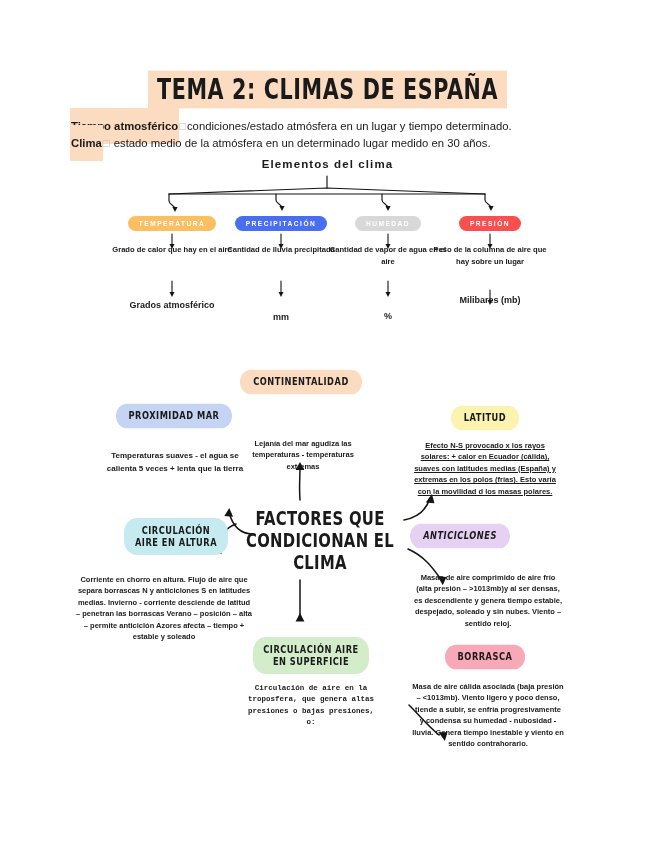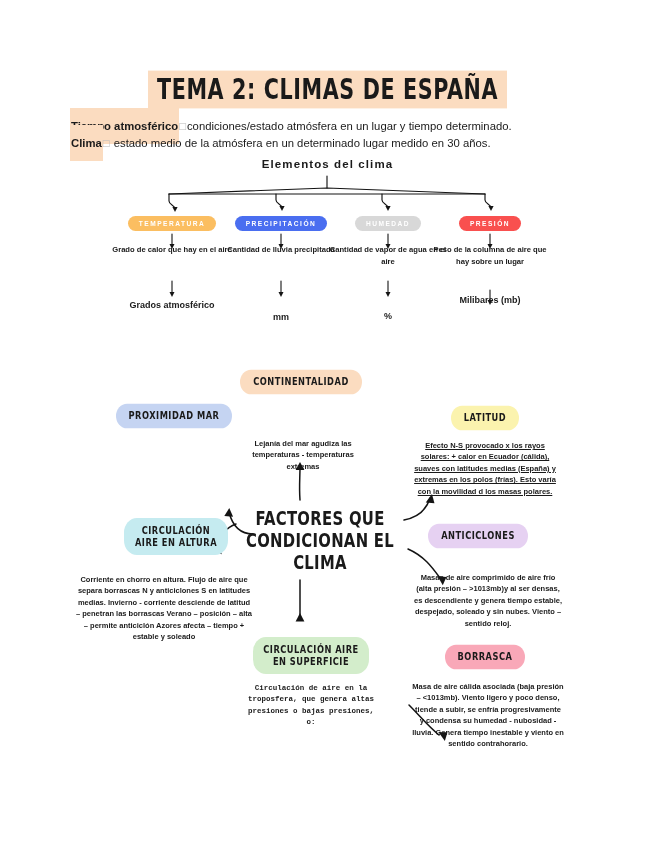--- a/index.html
+++ b/index.html
@@ -268,32 +268,33 @@
     <div id="hub">FACTORES QUE CONDICIONAN EL CLIMA</div>
 
     <div class="node" style="left:240px; top:371px; width:122px; text-align:center;">
       <span class="node-badge" style="background:#fbdcc0;">CONTINENTALIDAD</span>
     </div>
     <div class="node-desc" style="position:absolute; left:238px; top:438px; width:130px;">Lejanía del mar agudiza las temperaturas  - temperaturas extremas</div>
 
     <div class="node" style="left:114px; top:405px; width:120px; text-align:center;">
       <span class="node-badge" style="background:#c5d4f2;">PROXIMIDAD MAR</span>
     </div>
+    <div class="node-desc" style="position:absolute; left:104px; top:450px; width:142px; font-size:8px; line-height:12.5px;">Temperaturas suaves  - el agua se calienta 5 veces + lenta que la tierra</div>
 
     <div class="node" style="left:430px; top:407px; width:110px; text-align:center;">
       <span class="node-badge" style="background:#fbf3ae;">LATITUD</span>
     </div>
     <div class="node-desc" style="position:absolute; left:414px; top:440px; width:142px;text-decoration:underline;">Efecto N-S provocado x los rayos solares: + calor en Ecuador (cálida), suaves con latitudes medias (España) y extremas en los polos (frías). Esto varía con la movilidad d los masas polares.</div>
 
     <div class="node" style="left:124px; top:520px; width:104px; text-align:center;">
       <span class="node-badge" style="background:#c5ebf0; padding:5px 10px 6px 10px;">CIRCULACIÓN AIRE EN ALTURA</span>
     </div>
     <div class="node-desc" style="position:absolute; left:76px; top:574px; width:176px;">Corriente en chorro en altura. Flujo de aire que separa borrascas N y anticiclones S en latitudes medias. Invierno  - corriente desciende de latitud – penetran las borrascas Verano – posición – alta – permite anticiclón Azores afecta – tiempo + estable y soleado</div>
 
-    <div class="node" style="left:420px; top:525px; width:116px; text-align:center;">
+    <div class="node" style="left:402px; top:525px; width:116px; text-align:center;font-style:italic;">
       <span class="node-badge" style="background:#e6d1f2;">ANTICICLONES</span>
     </div>
     <div class="node-desc" style="position:absolute; left:414px; top:572px; width:148px;">Masas de aire comprimido de aire frío (alta presión – &gt;1013mb)y al ser densas, es descendiente y genera tiempo estable, despejado, soleado y sin nubes. Viento – sentido reloj.</div>
 
     <div class="node" style="left:253px; top:639px; width:116px; text-align:center;">
       <span class="node-badge" style="background:#d3edcb; padding:5px 10px 6px 10px;">CIRCULACIÓN AIRE EN SUPERFICIE</span>
     </div>
     <div class="node-desc" style="position:absolute; left:243px; top:683px; width:136px;font-family:Liberation Mono, monospace;">Circulación de aire en la troposfera, que genera altas presiones o bajas presiones, o:</div>
 
     <div class="node" style="left:432px; top:646px; width:106px; text-align:center;">

